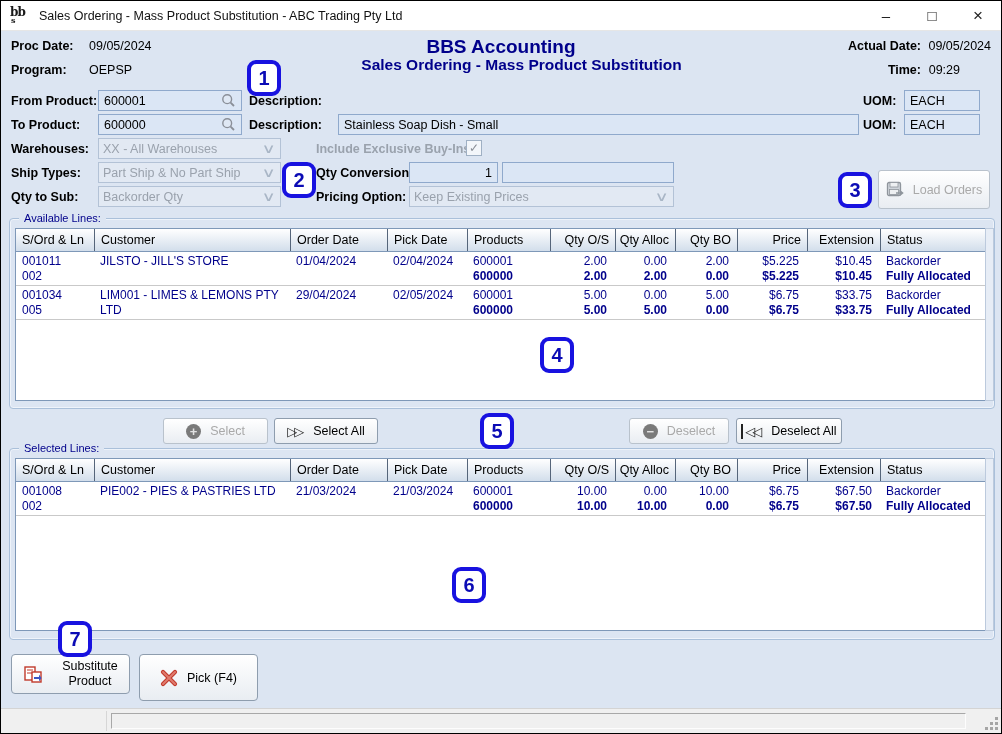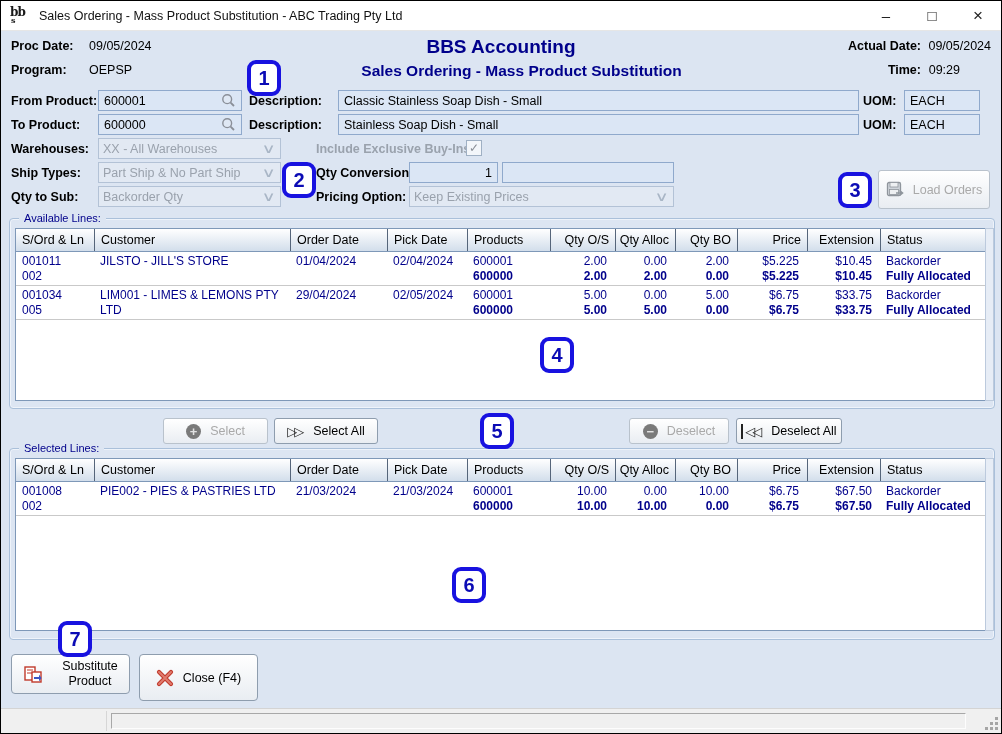--- a/index.html
+++ b/index.html
@@ -100,39 +100,36 @@
       <div class="win-btn" style="font-size:17px;">×</div>
     </div>
   </div>
 
   <div class="flabel" style="left:10px; top:38px;text-align:right;">Proc Date:</div>
   <div class="fval" style="left:88px; top:38px;">09/05/2024</div>
   <div class="flabel" style="left:10px; top:62px;text-align:center;">Program:</div>
   <div class="fval" style="left:88px; top:62px;">OEPSP</div>
 
   <div class="navy-title" style="top:35px; font-size:19px;">BBS Accounting</div>
-  <div class="navy-title" style="top:61px; font-size:15.5px;padding-left:41px;">Sales Ordering - Mass Product Substitution</div>
+  <div class="navy-title" style="top:55px; font-size:15.5px;padding-left:41px;">Sales Ordering - Mass Product Substitution</div>
 
   <div class="flabel" style="right:80px; top:38px;">Actual Date:</div>
   <div class="fval" style="right:10px; top:38px;">09/05/2024</div>
   <div class="flabel" style="right:80px; top:62px;">Time:</div>
   <div class="fval" style="right:41px; top:62px;">09:29</div>
 
   <div class="flabel" style="left:10px; top:93px;">From Product:</div>
   <div class="inp" style="left:97px; top:89px; width:144px;">
     <span class="grow">600001</span>
     <svg width="15" height="15" viewBox="0 0 15 15">
       <circle cx="6.2" cy="6.2" r="4.4" fill="#dfe8f4" stroke="#8a8f98" stroke-width="1.4"></circle>
       <line x1="9.6" y1="9.6" x2="13" y2="13" stroke="#8a8f98" stroke-width="1.8"></line>
     </svg>
   </div>
   <div class="flabel" style="left:248px; top:93px;">Description:</div>
-  <div class="inp" style="left:337px; top:89px; width:521px;">
-    <span>Classic Stainless Soap Dish - Small</span>
-  </div>
   <div class="flabel" style="left:862px; top:93px;">UOM:</div>
   <div class="inp" style="left:903px; top:89px; width:76px;">
     <span>EACH</span>
   </div>
 
   <div class="flabel" style="left:10px; top:117px;">To Product:</div>
   <div class="inp" style="left:97px; top:113px; width:144px;">
     <span class="grow">600000</span>
     <svg width="15" height="15" viewBox="0 0 15 15">
       <circle cx="6.2" cy="6.2" r="4.4" fill="#dfe8f4" stroke="#8a8f98" stroke-width="1.4"></circle>
@@ -396,21 +393,21 @@
     <span class="bigbtn-text">
       <span style="display:block;">Substitute</span>
       <span style="display:block;">Product</span>
     </span>
   </div>
   <div class="btn" style="left:138px; top:653px; width:119px; height:47px; border-radius:4px;">
     <svg width="18" height="18" viewBox="0 0 18 18">
       <path d="M3 3 L15 15 M15 3 L3 15" stroke="#c0392b" stroke-width="4.2" stroke-linecap="round"></path>
       <path d="M3 3 L15 15 M15 3 L3 15" stroke="#e07b6e" stroke-width="2" stroke-linecap="round"></path>
     </svg>
-    <span>Close (F4)</span>
+    <span>Pick (F4)</span>
   </div>
 
   <div class="statusbar">
     <div class="status-divider"></div>
     <div class="status-panel"></div>
     <div class="grip">
       <i style="right:0; bottom:0;"></i>
         <i style="right:0; bottom:5px;"></i>
         <i style="right:0; bottom:10px;"></i>
       <i style="right:5px; bottom:0;"></i>

